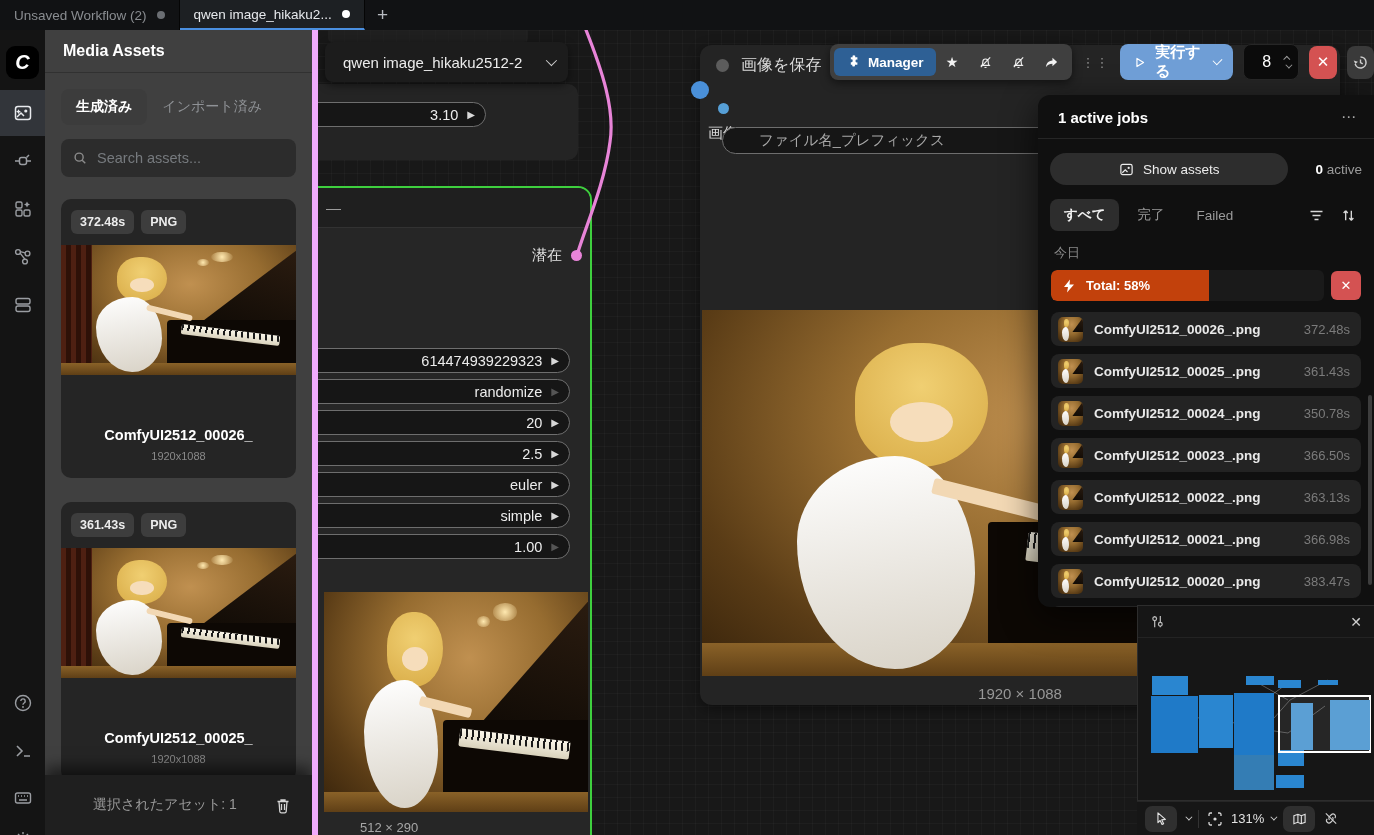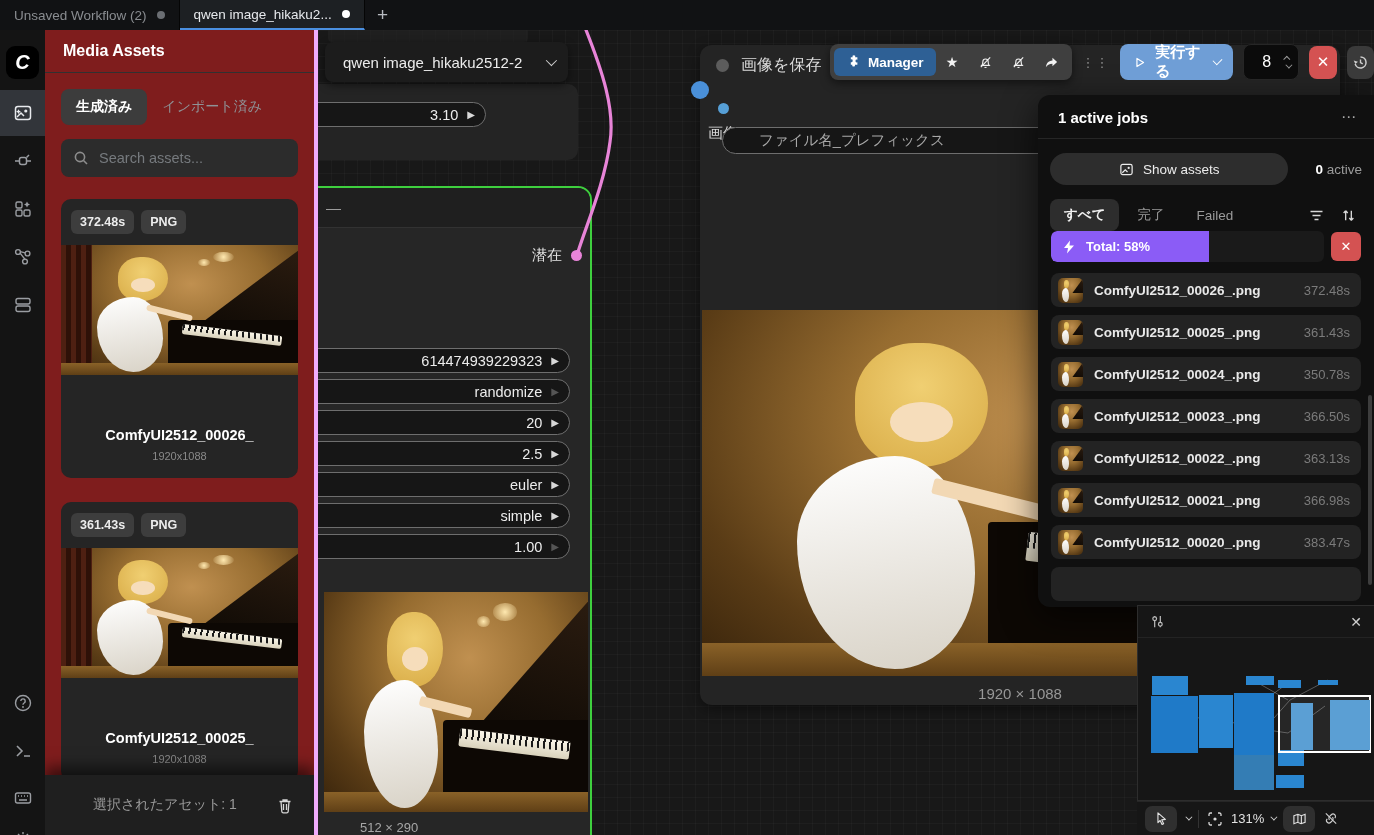--- a/index.html
+++ b/index.html
@@ -16,21 +16,21 @@
   .newtab { display:flex; align-items:center; justify-content:center; width:36px; color:#b7bac0; font-size:19px; }
 
   
   .rail { position:absolute; left:0; top:30px; width:45px; height:805px; background:#141414; z-index:40; }
   .rail .logo { position:absolute; left:6px; top:16px; width:33px; height:33px; background:#000; border-radius:9px; color:#fff; font-weight:bold; font-size:20px; font-style:italic; display:flex; align-items:center; justify-content:center; }
   .rail-item { position:absolute; left:0; width:45px; height:46px; display:flex; align-items:center; justify-content:center; color:#9a9da2; }
   .rail-item.active { background:#32353a; color:#e8eaed; }
   .rail-item svg { width:20px; height:20px; }
 
   
-  .assets-panel { position:absolute; left:45px; top:30px; width:273px; height:805px; background:#7f1d1d; border-right:4px solid #f0abfc; z-index:30; overflow:hidden; }
+  .assets-panel { position:absolute; left:45px; top:30px; width:273px; height:805px; background:#404040; border-right:6px solid #f0abfc; z-index:30; overflow:hidden; }
   .assets-header { height:43px; display:flex; align-items:center; padding-left:18px; border-bottom:1px solid #313131; }
   .assets-header .t { color:#fff; font-size:16px; font-weight:bold; }
   .assets-tabs { display:flex; align-items:center; padding:16px 16px 0 16px; }
   .pill-tab { padding:9px 15px; border-radius:8px; font-size:14px; color:#8f9296; }
   .pill-tab.active { background:#3c3c3c; color:#ffffff; font-weight:bold; }
   .search-box { margin:14px 16px 0 16px; height:38px; background:#2c2c2c; border-radius:8px; display:flex; align-items:center; gap:10px; padding:0 12px; }
   .search-box input { flex:1; background:transparent; border:none; outline:none; color:#ddd; font-size:14.5px; font-family:inherit; }
   .search-box input::placeholder { color:#767a7e; }
   .cards { padding:22px 16px 0 16px; }
   .card { background:#252525; border-radius:10px; margin-bottom:24px; padding-bottom:16px; }
@@ -114,21 +114,21 @@
   .queued { color:#fff; font-size:13.5px; font-weight:bold; white-space:nowrap; }
   .queued span { color:#9b9b9b; font-weight:normal; }
   .jobs-tabs { display:flex; align-items:center; gap:4px; padding:14px 12px 0 12px; }
   .jtab { padding:7px 14px; border-radius:8px; color:#9b9b9b; font-size:13.5px; }
   .jtab.active { background:#2d2d2d; color:#f2f2f2; font-weight:bold; }
   .jobs-tabs .spacer { flex:1; }
   .jicon { width:28px; height:26px; display:flex; align-items:center; justify-content:center; color:#d8d8d8; }
   .jobs-section { padding:13px 0 8px 16px; color:#8a8a8a; font-size:13px; }
   .prog-row { display:flex; align-items:center; margin:0 13px; gap:0; }
   .prog-track { flex:1; height:31px; background:#1a1a1a; border-radius:6px; overflow:hidden; position:relative; }
-  .prog-fill { height:100%; background:#8b5cf6; border-radius:6px 0 0 6px; display:flex; align-items:center; gap:11px; padding-left:12px; }
+  .prog-fill { height:100%; background:#c2410c; border-radius:6px 0 0 6px; display:flex; align-items:center; gap:11px; padding-left:12px; }
   .prog-fill .pl { color:#fff; font-size:13px; font-weight:bold; white-space:nowrap; }
   .prog-x { width:30px; height:29px; margin-left:7px; background:#d45252; border-radius:6px; display:flex; align-items:center; justify-content:center; color:#fff; font-weight:bold; font-size:13px; }
   .job-list { margin-top:11px; }
   .job-row { height:34px; margin:0 13px 8px 13px; background:#232323; border-radius:8px; display:flex; align-items:center; gap:11px; padding:0 11px 0 7px; }
   .job-thumb { width:25px; height:25px; border-radius:5px; overflow:hidden; flex:none; }
   .job-name { flex:1; color:#e9e9e9; font-size:13.5px; font-weight:bold; white-space:nowrap; overflow:hidden; }
   .job-time { color:#7b7b7b; font-size:13px; }
   .jobs-scrollbar { position:absolute; right:2px; top:300px; width:4px; height:190px; background:#3d3d3d; border-radius:2px; }
 
   
@@ -500,20 +500,21 @@
         <svg width="15" height="13" viewBox="0 0 15 13">
             <path d="M1.5 2.5 h12 M3.5 6.5 h8 M5.5 10.5 h4" stroke="#d8d8d8" stroke-width="1.6"></path>
           </svg>
       </span>
       <span class="jicon">
         <svg width="15" height="15" viewBox="0 0 16 16">
             <path d="M5 13 V3 M5 3 L2.8 5.4 M5 3 L7.2 5.4 M11 3 V13 M11 13 L8.8 10.6 M11 13 L13.2 10.6" fill="none" stroke="#d8d8d8" stroke-width="1.4"></path>
           </svg>
       </span>
     </div>
+    <div class="jobs-section">今日</div>
     <div class="prog-row">
       <div class="prog-track">
         <div class="prog-fill" style="width: 58%;">
           <svg width="12" height="14" viewBox="0 0 12 14">
               <path d="M7 0.5 L1 8 H5 L4 13.5 L11 5.5 H6.5 Z" fill="#fff"></path>
             </svg>
           <span class="pl">Total: 58%</span>
         </div>
       </div>
       <div class="prog-x">✕</div>

